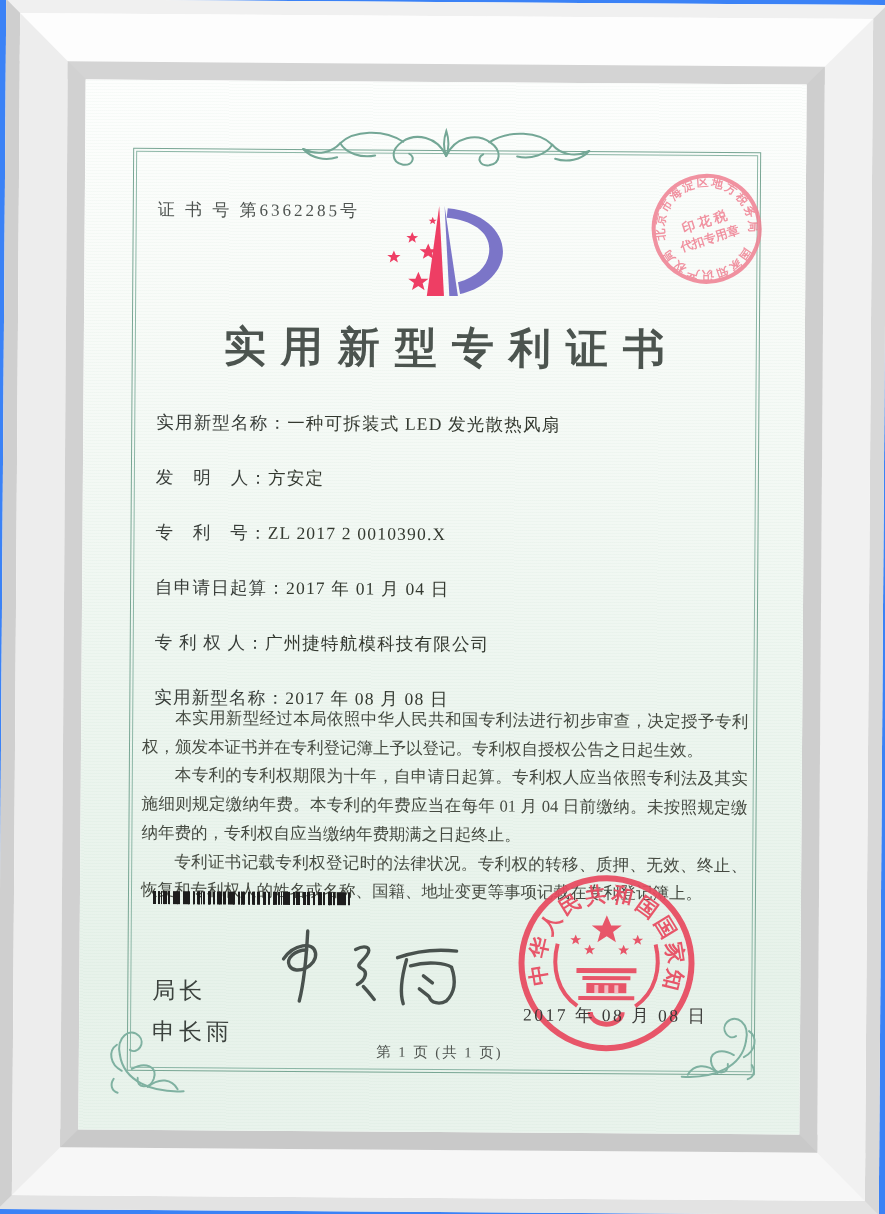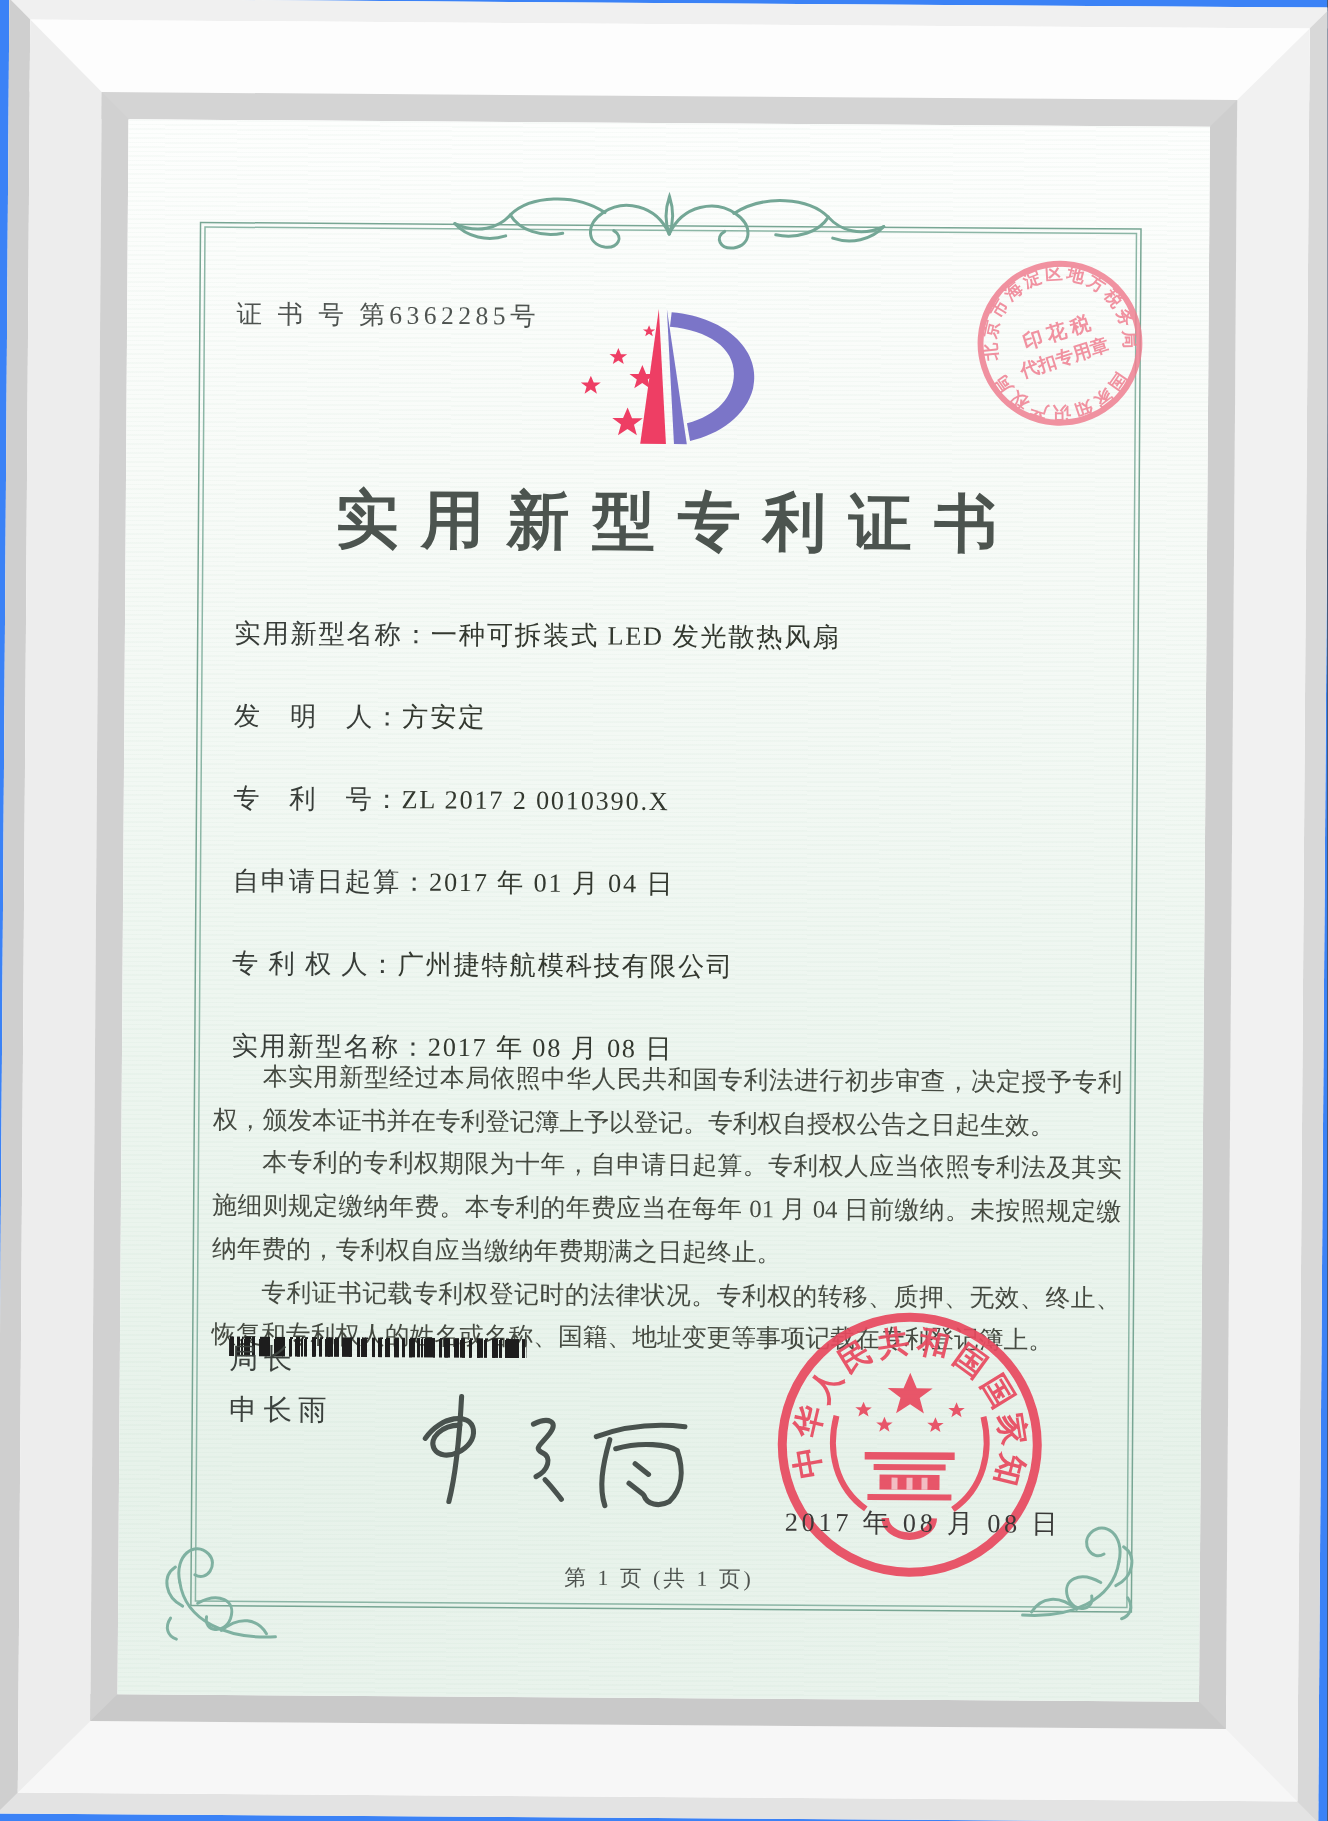--- a/index.html
+++ b/index.html
@@ -24,21 +24,21 @@
   .frow{left:73px;font-size:17.5px;color:#383d39;letter-spacing:1.2px;white-space:nowrap;}
   .frow .lab{color:#383d39;}
   .frow .val{color:#33382f;}
   .bodytext{left:61px;width:606px;top:624px;font-size:16.5px;line-height:1.74;
             color:#454a41;text-align:justify;}
   .bodytext p{margin:0;text-indent:2em;}
   .barcode{left:73px;top:811px;width:198px;height:13px;background:
      repeating-linear-gradient(90deg,#1d1d1d 0 2px,transparent 2px 5px),
      repeating-linear-gradient(90deg,#1d1d1d 0 1px,transparent 1px 8px),
      repeating-linear-gradient(90deg,#1d1d1d 0 3px,transparent 3px 11px);}
-  .commissioner{left:73px;top:810px;font-size:19px;color:#3c423e;letter-spacing:4px;
+  .commissioner{left:73px;top:890px;font-size:23px;color:#3c423e;letter-spacing:4px;
                 font-family:"Liberation Sans","DejaVu Sans",sans-serif;line-height:1.8;}
   .sig{left:190px;top:838px;}
   .seal{left:436px;top:789px;width:182px;height:182px;opacity:.92;}
   .sealdate{left:444px;top:920px;font-size:17.5px;color:#3a3a38;letter-spacing:2.5px;z-index:5;}
   .footer{left:0;right:0;top:961px;text-align:center;font-size:14.5px;color:#4e534f;letter-spacing:2px;}
   .taxstamp{left:563px;top:86px;width:118px;height:118px;transform:rotate(-18deg);opacity:.85;}
   .logo{left:288px;top:110px;width:150px;height:118px;}
   .orn-top{left:206px;top:44px;width:310px;height:46px;}
   .flourish{width:88px;height:88px;}
   .fl-left{left:21px;top:929px;}

